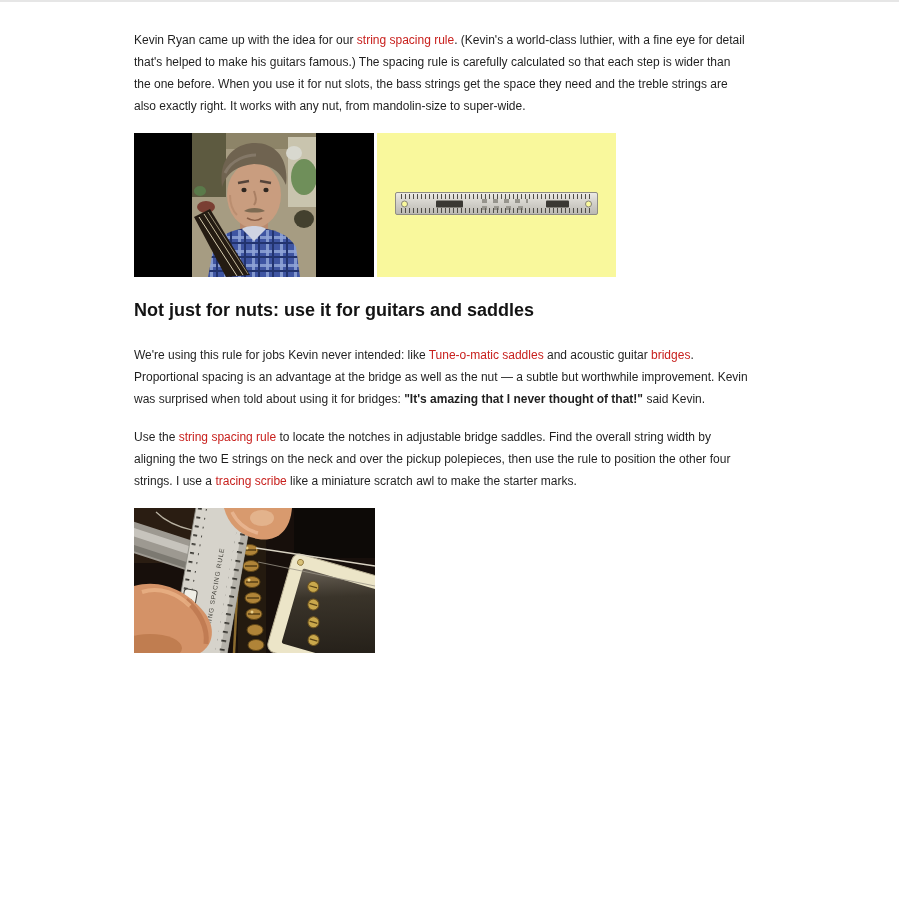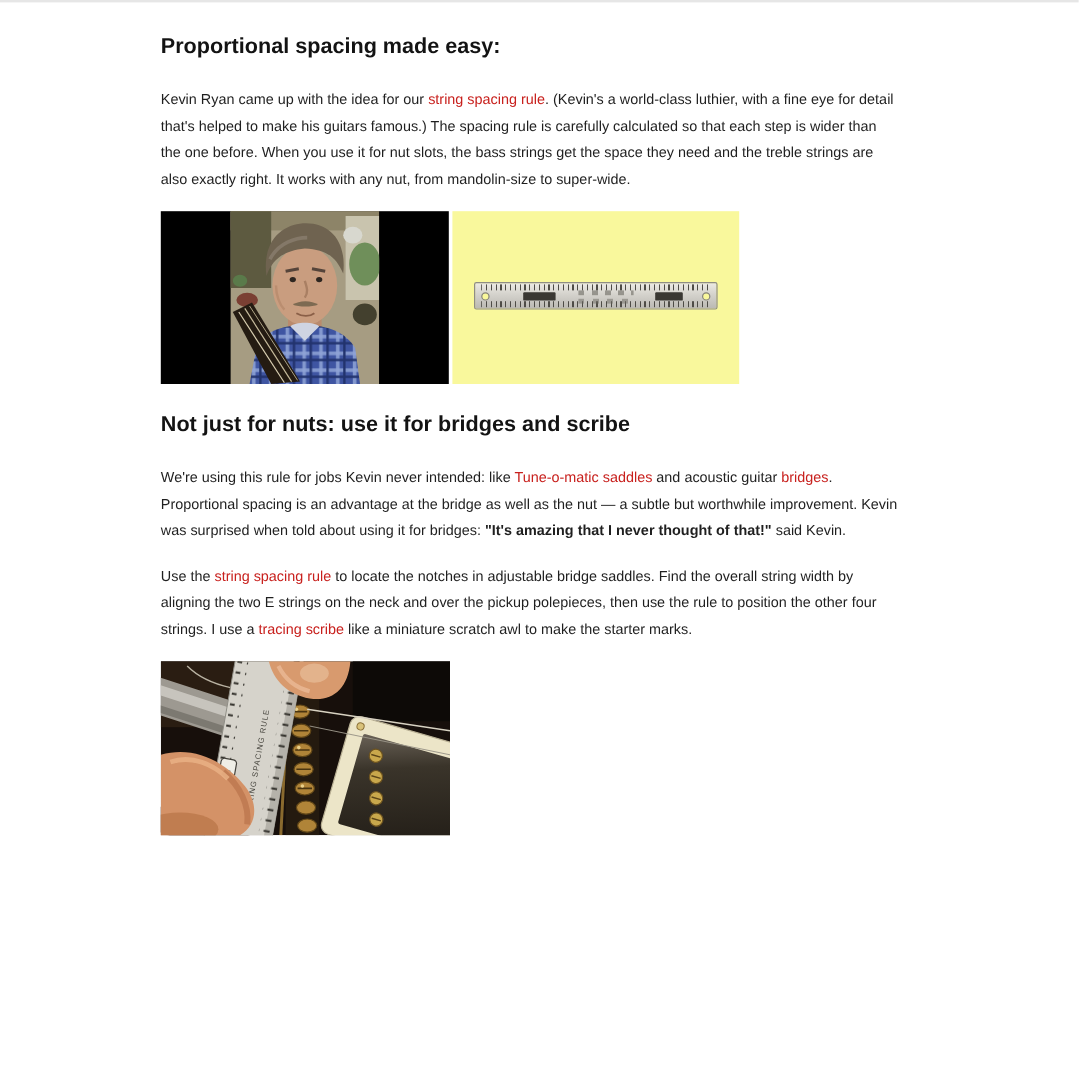--- a/index.html
+++ b/index.html
@@ -94,21 +94,20 @@
     opacity: .5;
   }
   
   .fig2-wrap { margin: 2px 0 0 0; }
 </style>
 </head>
 <body>
 
 <div class="page">
 
-  <div class="heading">Proportional spacing made easy:</div>
 
   <p class="body-p"><span>Kevin Ryan came up with the idea for our </span><a class="link">string spacing rule</a><span>. (Kevin's a world-class luthier, with a fine eye for detail that's helped to make his guitars famous.) The spacing rule is carefully calculated so that each step is wider than the one before. When you use it for nut slots, the bass strings get the space they need and the treble strings are also exactly right. It works with any nut, from mandolin-size to super-wide.</span></p>
 
   <div class="figure-row">
 
     <div class="photo-panel">
       <svg width="124" height="144" viewBox="0 0 124 144">
         <defs>
           <pattern id="plaid" width="14" height="14" patternUnits="userSpaceOnUse">
             <rect width="14" height="14" fill="#3f55a2"></rect>
@@ -163,21 +162,21 @@
         <div class="rule-hole hole-left"></div>
         <div class="rule-hole hole-right"></div>
         <div class="rule-label label-left"></div>
         <div class="rule-label label-right"></div>
         <div class="rule-midmarks"></div>
         <div class="rule-midmarks2"></div>
       </div>
     </div>
   </div>
 
-  <div class="heading">Not just for nuts: use it for bridges and scribe</div>
+  <div class="heading">Not just for nuts: use it for guitars and saddles</div>
 
   <p class="body-p"><span>We're using this rule for jobs Kevin never intended: like </span><a class="link">Tune-o-matic saddles</a><span> and acoustic guitar </span><a class="link">bridges</a><span>. Proportional spacing is an advantage at the bridge as well as the nut — a subtle but worthwhile improvement. Kevin was surprised when told about using it for bridges: </span><span class="bold">"It's amazing that I never thought of that!"</span><span> said Kevin.</span></p>
 
 
   <p class="body-p"><span>Use the </span><a class="link">string spacing rule</a><span> to locate the notches in adjustable bridge saddles. Find the overall string width by aligning the two E strings on the neck and over the pickup polepieces, then use the rule to position the other four strings. I use a </span><a class="link">tracing scribe</a><span> like a miniature scratch awl to make the starter marks.</span></p>
 
   <div class="fig2-wrap">
     <svg width="241" height="145" viewBox="0 0 241 145">
       <defs>
         <pattern id="tickL" width="12" height="9" patternUnits="userSpaceOnUse">

